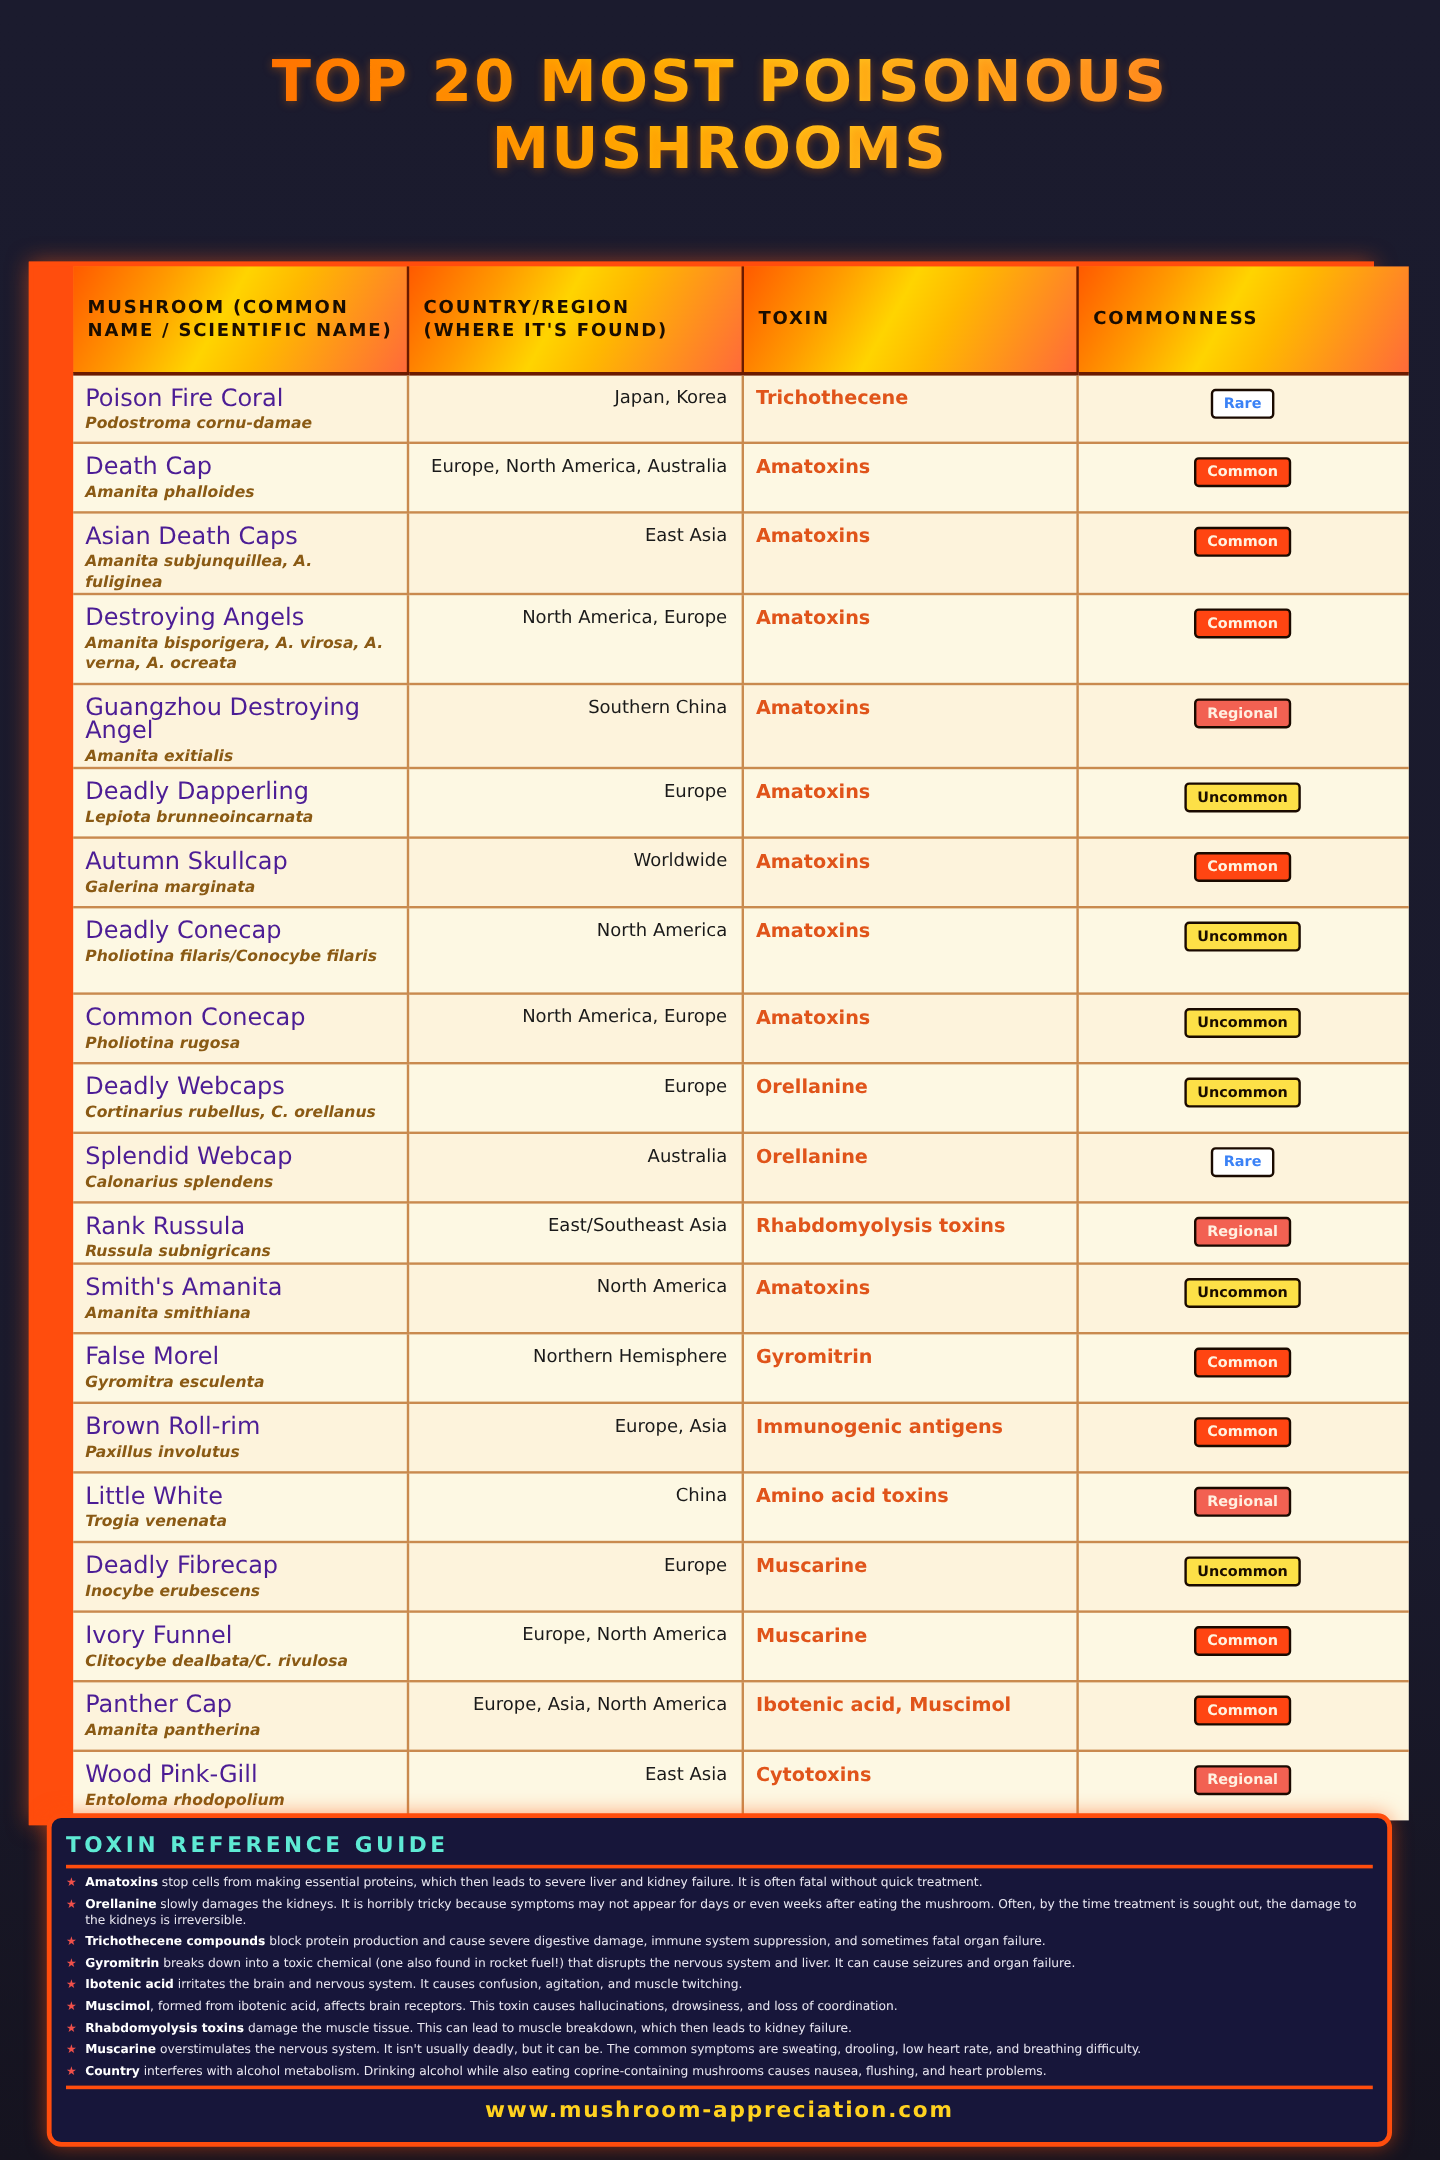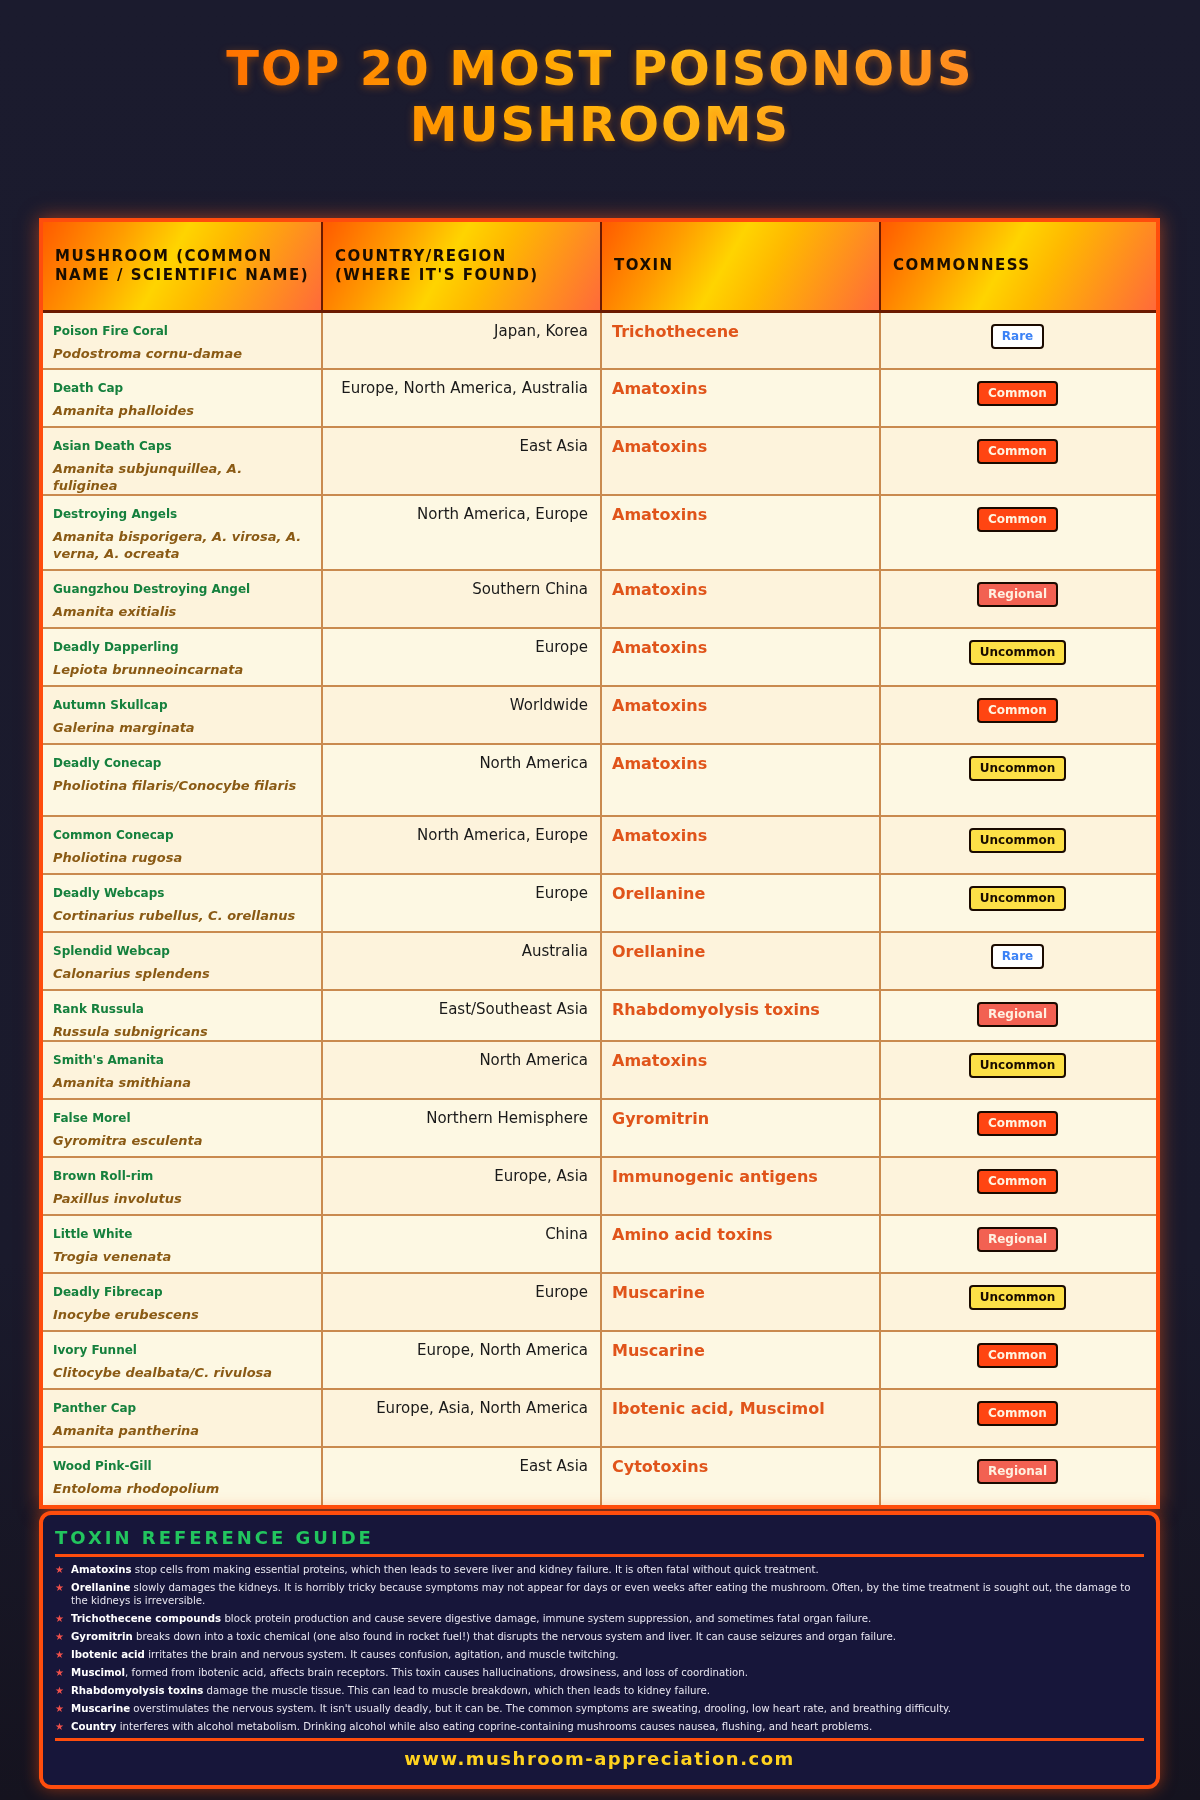--- a/index.html
+++ b/index.html
@@ -17,64 +17,65 @@
     background: linear-gradient(90deg, #ff6a00 0%, #ffb300 40%, #ffc61a 60%, #ff8a2a 100%);
     -webkit-background-clip: text; background-clip: text; color: transparent;
     text-shadow: 0 2px 8px rgba(255,120,0,0.35);
     text-transform: uppercase;
   }
   .subtitle {
     margin-top: 18px; font-size: 19px; font-style: italic; font-weight: bold;
     color: #f36b52; letter-spacing: 0.4px;
   }
   .table-wrap {
-    position: absolute; left: 39px; top: 218px; width: 1121px;
+    position: absolute; left: 24px; top: 218px; width: 1121px;
     border: 4px solid #ff4d0d; background: #ff4d0d;
     box-shadow: 0 0 18px rgba(255,90,20,0.55);
+    padding-left: 33px;
   }
   table { width: 100%; border-collapse: collapse; table-layout: fixed; }
   th {
     height: 89px; text-align: left; vertical-align: middle;
     padding: 0 12px; font-size: 15px; font-weight: bold; letter-spacing: 1.5px;
     color: #1a0d00; line-height: 19px; text-transform: uppercase;
     background: linear-gradient(120deg, #ff5a00 0%, #ff9a00 25%, #ffd400 45%, #ffb800 60%, #ff6a3a 100%);
     border-right: 2px solid #6b1a00; border-bottom: 3px solid #6b1a00;
   }
   th:last-child { border-right: none; }
   td {
     vertical-align: top; padding: 9px 12px 0 10px;
     border-right: 2px solid #c98a4f; border-bottom: 2px solid #c98a4f;
     font-size: 15px; line-height: 19px;
   }
   td:last-child { border-right: none; }
   tr.even td { background: #fdf3dc; }
   tr.odd td { background: #fdf8e3; }
   tr:last-child td { border-bottom: none; }
-  .cname { color: #15803d; font-weight: bold; font-size: 12px; }
+  .cname { color: #4c1d95; font-weight: normal; font-size: 20px; }
   .sname { color: #8a5a14; font-weight: bold; font-style: italic; font-size: 13px; margin-top: 4px; line-height: 17px; }
   .region { color: #1a1a1a; text-align: right; }
   .toxin { color: #e0541a; font-weight: bold; font-size: 16px; }
   .cm-cell { text-align: center; padding-top: 11px; }
   .badge {
     display: inline-block; font-size: 12px; font-weight: bold;
     padding: 3px 9px; border: 2px solid #1a0a00; border-radius: 4px; line-height: 15px;
   }
   .b-rare { background: #ffffff; color: #3b82f6; }
   .b-common { background: #ff4512; color: #fff3e0; }
   .b-regional { background: #f26152; color: #fff0e0; }
   .b-uncommon { background: #fde047; color: #1a0d00; }
   .guide {
     position: absolute; left: 39px; top: 1511px; width: 1121px; height: 278px;
     border: 4px solid #ff4d0d; border-radius: 12px;
     background: #17163a;
     box-shadow: 0 0 16px rgba(255,80,10,0.5);
     padding: 10px 12px 0 12px;
   }
   .guide-title {
-    font-size: 18px; font-weight: bold; letter-spacing: 3px; color: #22c55e;
+    font-size: 18px; font-weight: bold; letter-spacing: 3px; color: #5eead4;
     padding: 2px 0 6px 0; border-bottom: 3px solid #ff4d0d;
   }
   .guide-list { list-style: none; margin-top: 6px; }
   .guide-list li {
     font-size: 10.2px; color: #e8e6f0; line-height: 13px; margin-bottom: 5px;
     padding-left: 16px; position: relative;
   }
   .guide-list li .star { position: absolute; left: 0; top: 0; color: #f0504a; font-size: 10px; }
   .guide-list li b { color: #ffffff; }
   .guide-footer {

